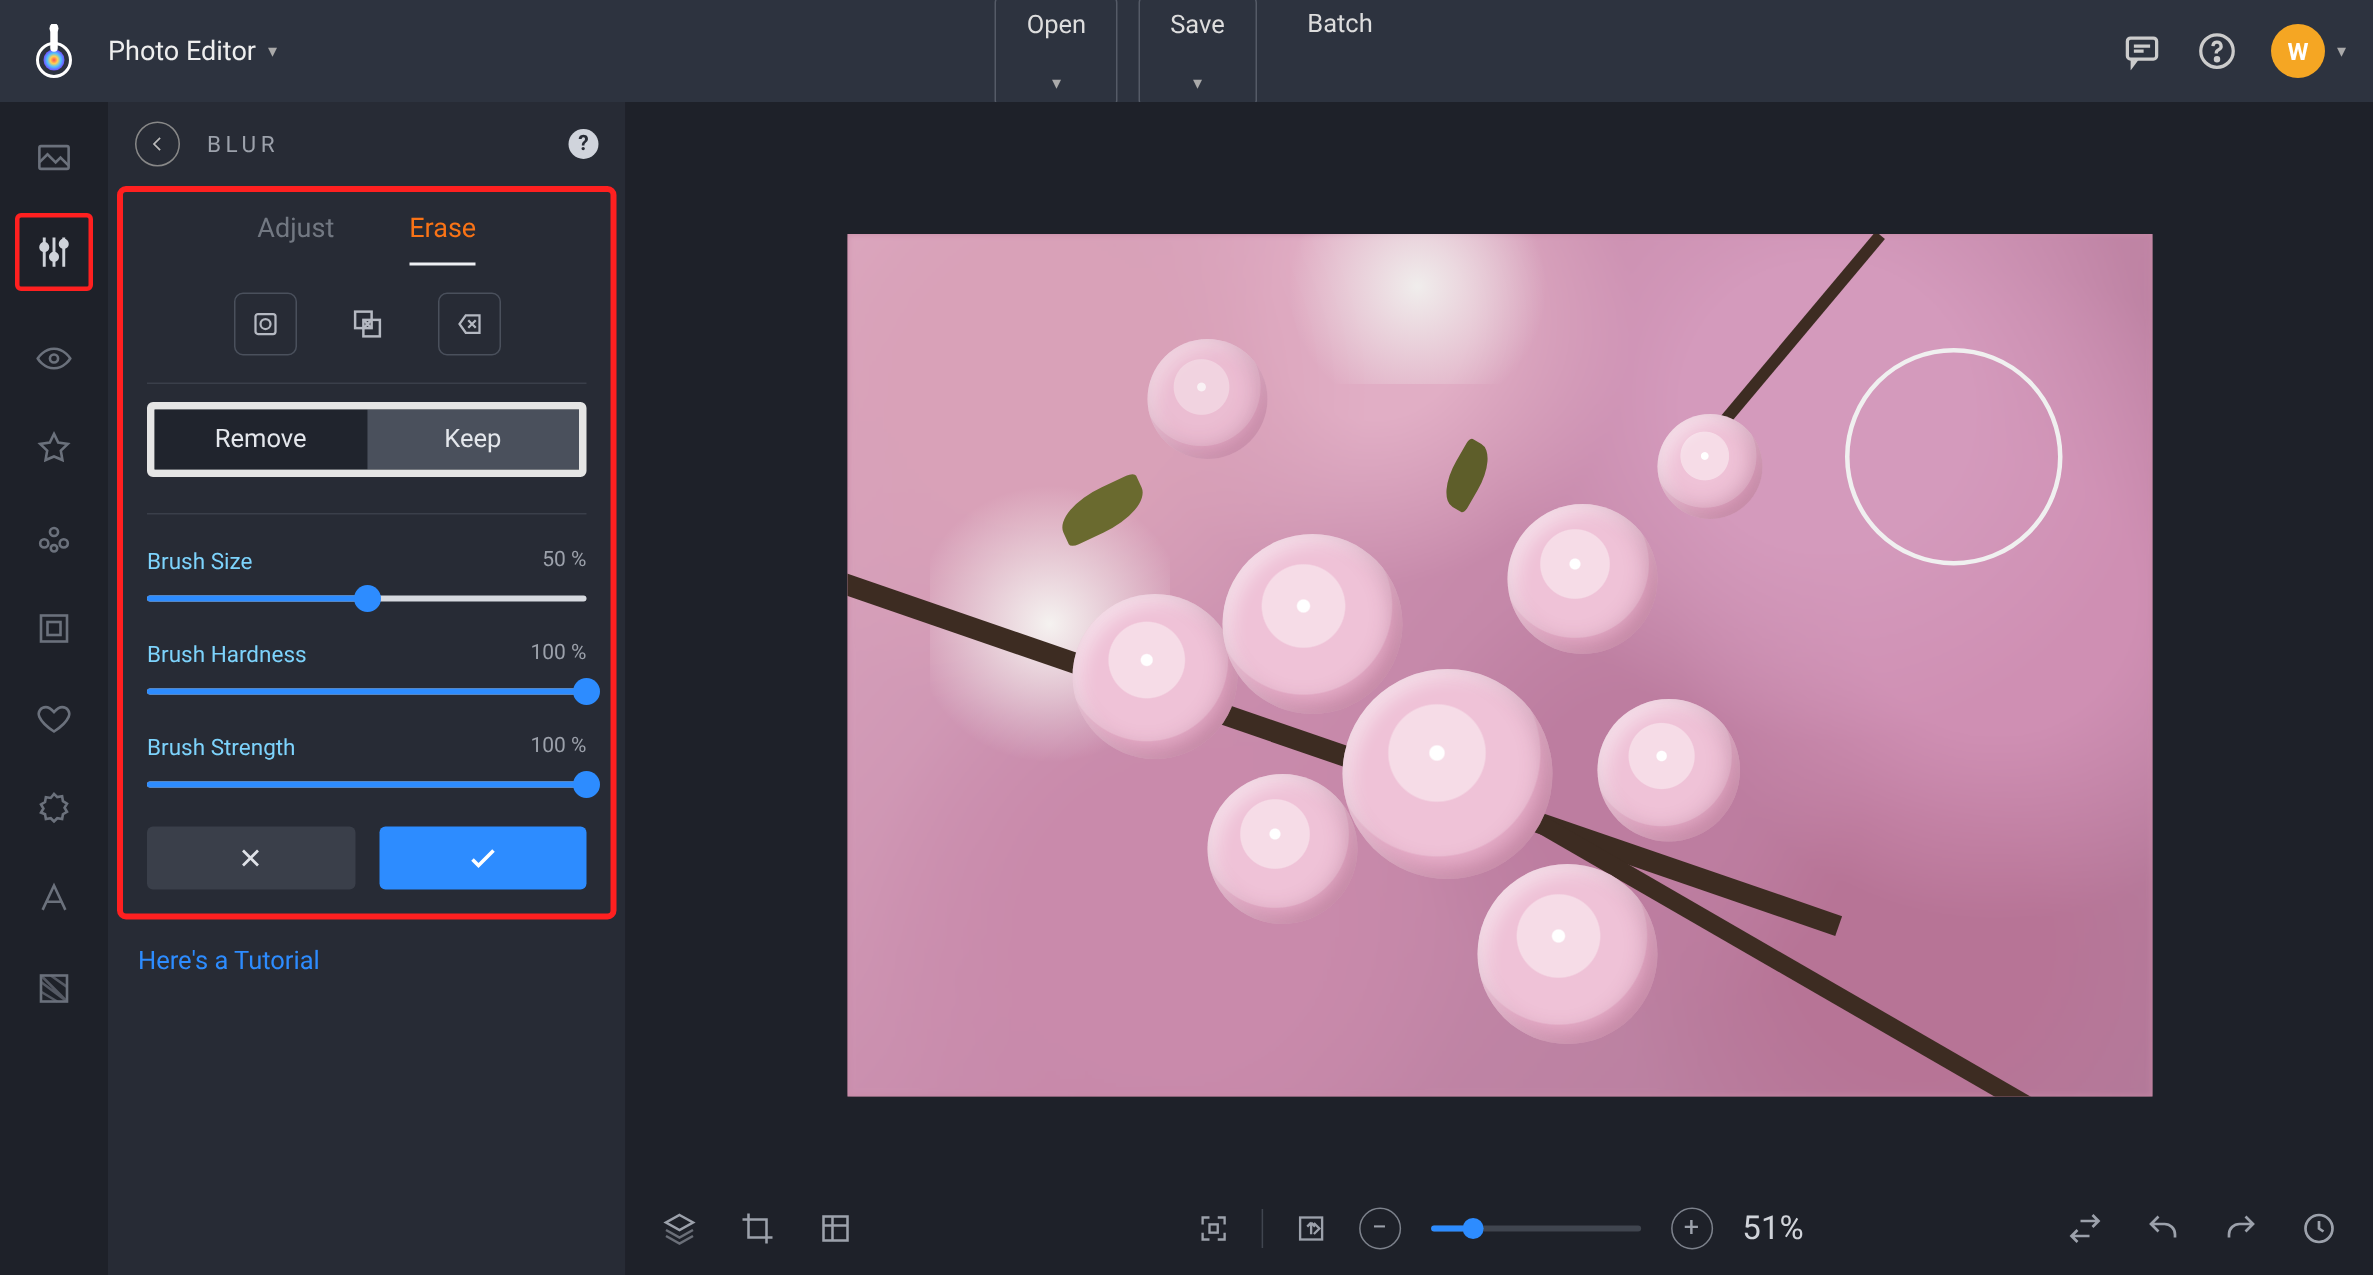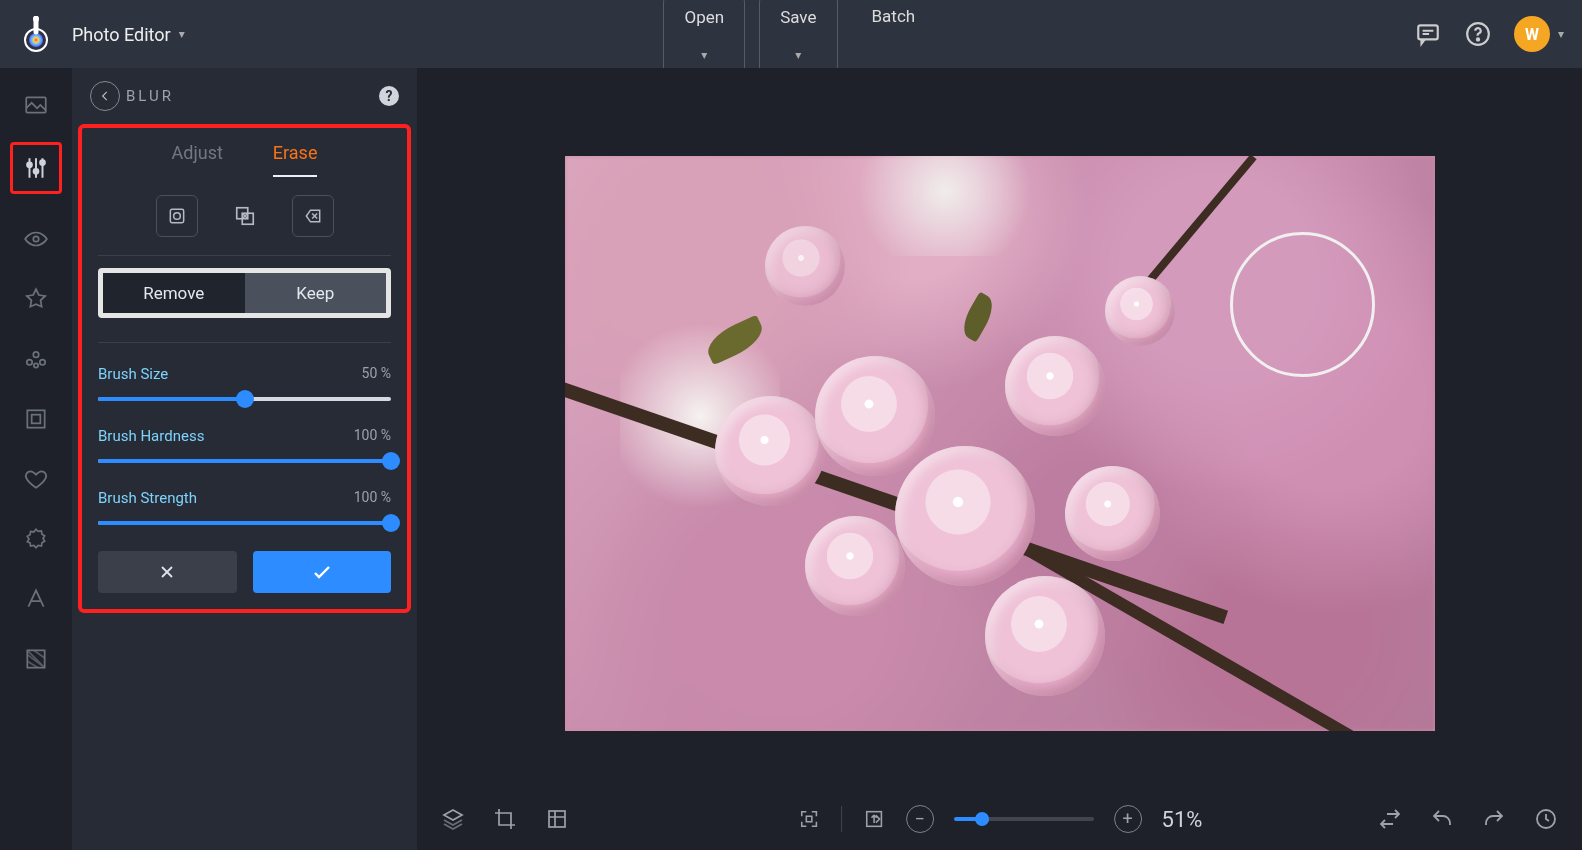--- a/index.html
+++ b/index.html
@@ -24,21 +24,21 @@
 
   
   .sidebar { width: 72px; background: #1e2129; display: flex; flex-direction: column; align-items: center; padding-top: 22px; gap: 30px; }
   .side-icon { width: 30px; height: 30px; color: #6b717c; display: flex; align-items: center; justify-content: center; }
   .side-icon svg { width: 26px; height: 26px; }
   .side-highlight { border: 3px solid #ff2020; border-radius: 4px; padding: 8px; margin-top: -8px; }
   .side-highlight .side-icon { color: #cfd3da; }
 
   
   .panel { width: 345px; background: #272b35; display: flex; flex-direction: column; }
-  .panel-head { height: 56px; display: flex; align-items: center; padding: 0 18px; gap: 6px; }
+  .panel-head { height: 56px; display: flex; align-items: center; padding: 0 18px; gap: 18px; }
   .back-circle { width: 30px; height: 30px; border: 1.5px solid #888; border-radius: 50%; display: flex; align-items: center; justify-content: center; cursor: pointer; color: #bbb; }
   .panel-title { color: #9ca1ab; letter-spacing: 3px; font-size: 15px; flex:1; }
   .help-dot { width: 20px; height: 20px; background: #d0d4dc; color:#272b35; border-radius: 50%; font-weight: bold; font-size: 14px; display:flex; align-items:center; justify-content:center; cursor:pointer;}
 
   .red-box { border: 4px solid #ff2020; margin: 0 6px; border-radius: 6px; padding-bottom: 8px;}
 
   .tabs { display: flex; padding: 14px 7px 0; gap: 50px; justify-content: center;}
   .tab { color: #727882; font-size: 18px; padding-bottom: 12px; cursor: pointer; }
   .tab.active { color: #f97316; border-bottom: 2px solid #eef0f4; }
 
@@ -323,20 +323,21 @@
         </div>
         <div class="btn-apply">
           <svg width="24" height="24" viewBox="0 0 24 24" stroke="currentColor" stroke-width="2.4" fill="none">
               <path d="M5 13l4 4L19 7"></path>
             </svg>
         </div>
       </div>
     </div>
 
     <div class="help-foot">
+      <div class="link">Here's a Tutorial</div>
     </div>
   </div>
 
   <div class="canvas-area">
     <div class="canvas-wrap">
       <div class="photo">
         <div class="blur-bg"></div>
         <div class="sky1"></div>
           <div class="sky2"></div>
         <div class="branch b1"></div>

